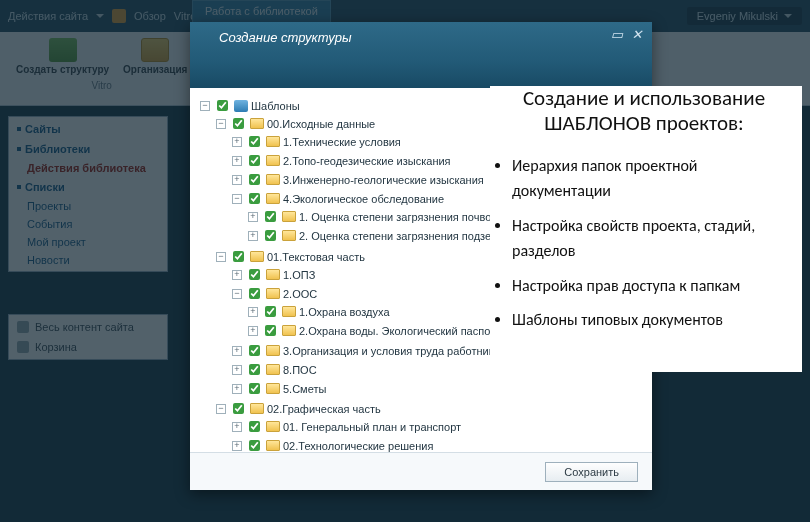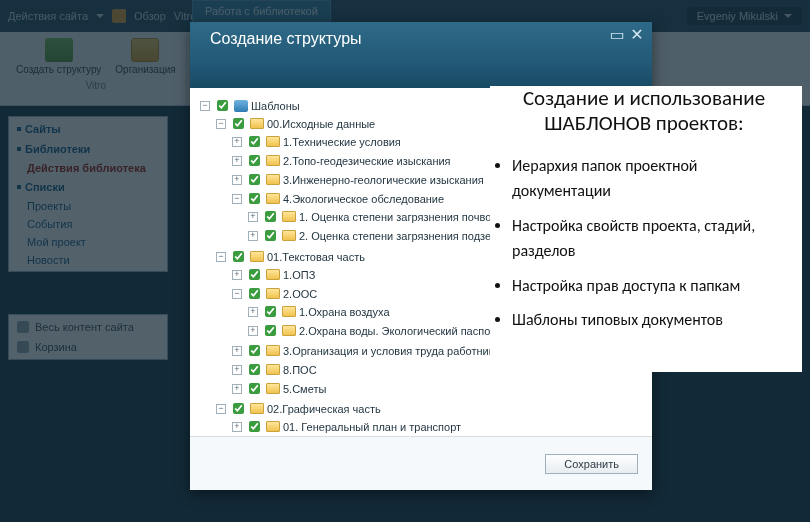--- a/index.html
+++ b/index.html
@@ -57,21 +57,21 @@
     padding: 4px 6px 0;
   }
   .ribbon-group {
     display: flex;
     flex-direction: column;
     align-items: center;
     border-right: 1px solid #d9e2ea;
     padding: 0 6px;
     gap: 1px;
   }
-  .ribbon-btns { display: flex; gap: 6px; }
+  .ribbon-btns { display: flex; gap: 6px; font-weight: bold; }
   .rbn-btn { display: flex; flex-direction: column; align-items: center; gap: 2px; padding: 2px 4px; cursor: pointer; }
   .rbn-btn .ico-lg { width: 28px; height: 24px; border-radius: 3px; }
   .rbn-btn .lbl { font-size: 10px; color: #39454e; }
   .ribbon-title { font-size: 10px; color: #6c7c89; margin-top: 2px; }
   .ico-create { background: linear-gradient(#7cc25f,#589a3d); }
   .ico-archive { background: linear-gradient(#f2cf69,#d9a23a); border: 1px solid #b98c2a; }
 
   .dim-overlay {
     position: absolute;
     top: 0; left: 0; right: 0; bottom: 0;
@@ -128,23 +128,24 @@
     background: #fff;
     box-shadow: 0 4px 14px rgba(0,0,0,0.45);
     display: flex;
     flex-direction: column;
     z-index: 10;
   }
   .dlg-header {
     height: 66px;
     background: linear-gradient(#2e6a88, #225a77 60%, #184a64);
     color: #fff;
-    padding: 8px 20px;
+    padding: 8px 29px;
     position: relative;
-    font-size: 16px;
+    font-size: 13px;
+    font-style: italic;
   }
   .dlg-controls { position: absolute; top: 6px; right: 8px; display: flex; gap: 6px; color: #d1e4f0; }
   .dlg-ctrl { width: 14px; height: 12px; display: flex; align-items: center; justify-content: center; cursor: pointer; }
 
   .dlg-body {
     flex: 1;
     overflow: auto;
     padding: 8px 10px;
     background: #fff;
   }
@@ -153,21 +154,21 @@
   .tree > ul { padding-left: 0; }
   .tree li { padding: 1px 0; white-space: nowrap; }
   .row { display: flex; align-items: center; gap: 3px; }
   .exp { width: 10px; height: 10px; display: inline-flex; align-items: center; justify-content: center; font-size: 9px; color: #5a6b76; border: 1px solid #9fb0ba; background: #fff; cursor: pointer; line-height: 1; }
   .chk { width: 11px; height: 11px; accent-color: #3a9c3f; }
   .fld { width: 14px; height: 11px; background: linear-gradient(#ffe69a,#f0c24f); border: 1px solid #caa23b; border-radius: 1px; display: inline-block; }
   .root-ico { width: 14px; height: 12px; background: linear-gradient(#6fb3e0,#2d7cb3); border-radius: 2px; display: inline-block; }
   .txt { color: #233642; }
 
   .dlg-footer {
-    height: 54px;
+    height: 38px;
     border-top: 1px solid #d4dee5;
     display: flex;
     justify-content: flex-end;
     align-items: center;
     padding-right: 14px;
     background: #f6f9fb;
   }
   .save-btn {
     background: linear-gradient(#fefefe,#e7edf1);
     border: 1px solid #9eb0bc;

